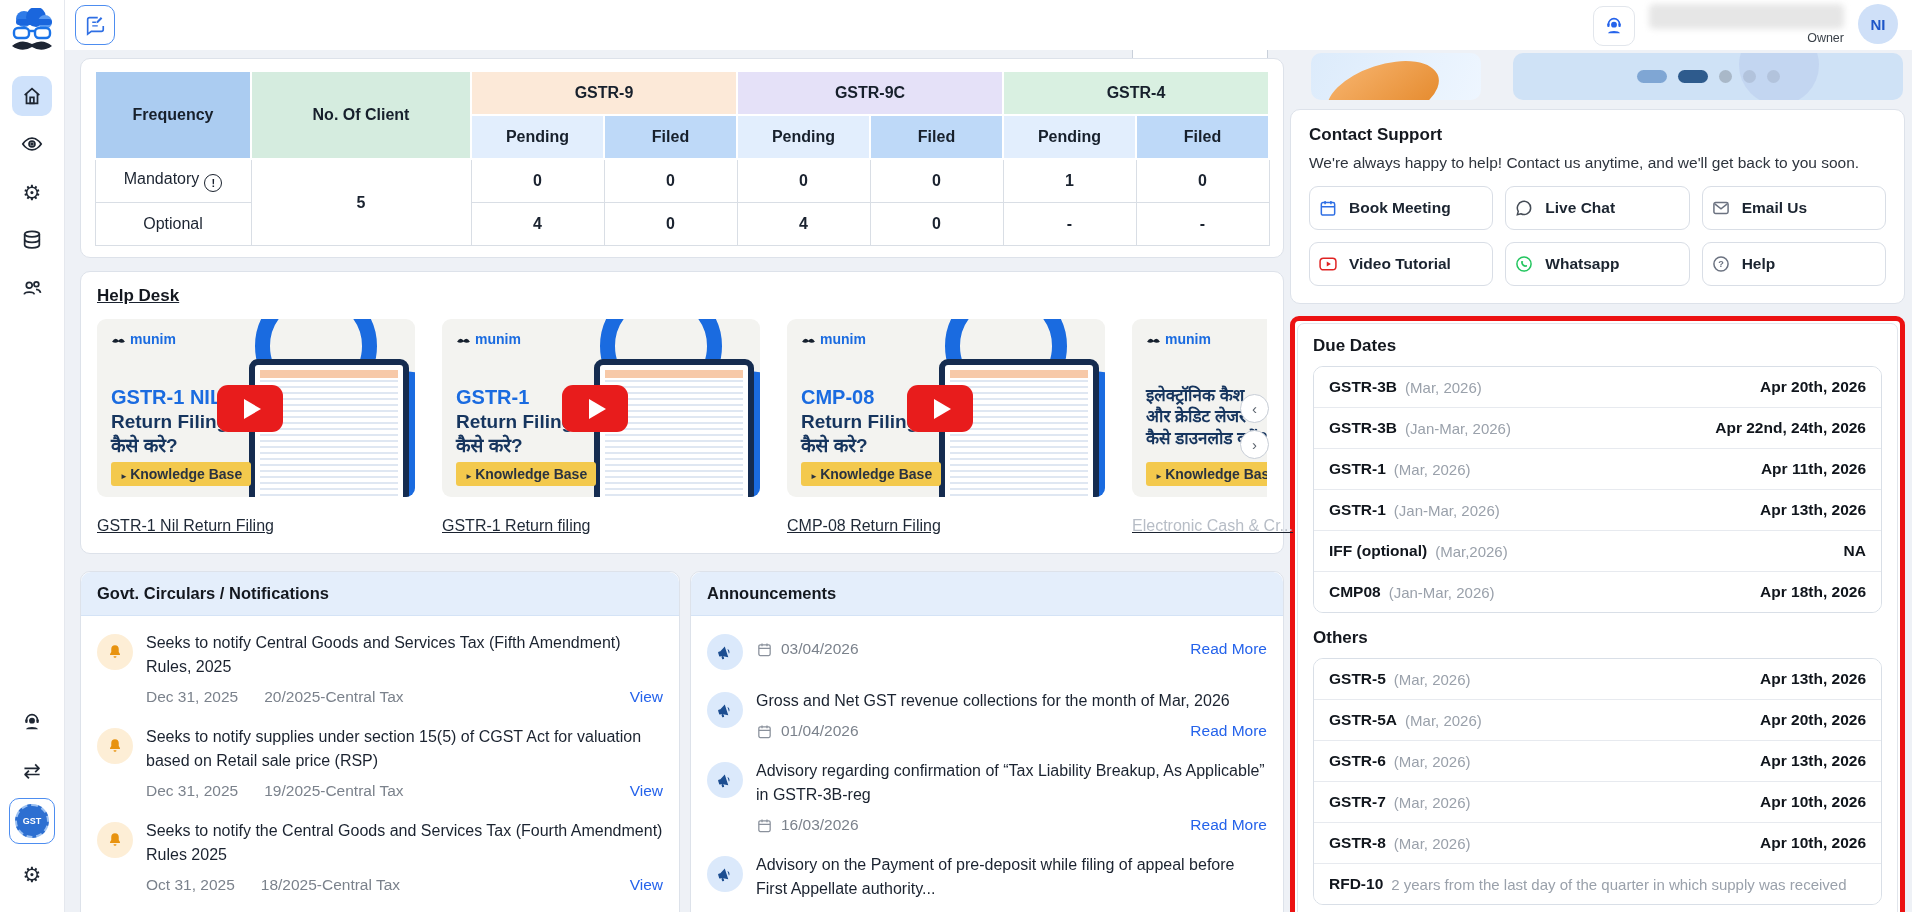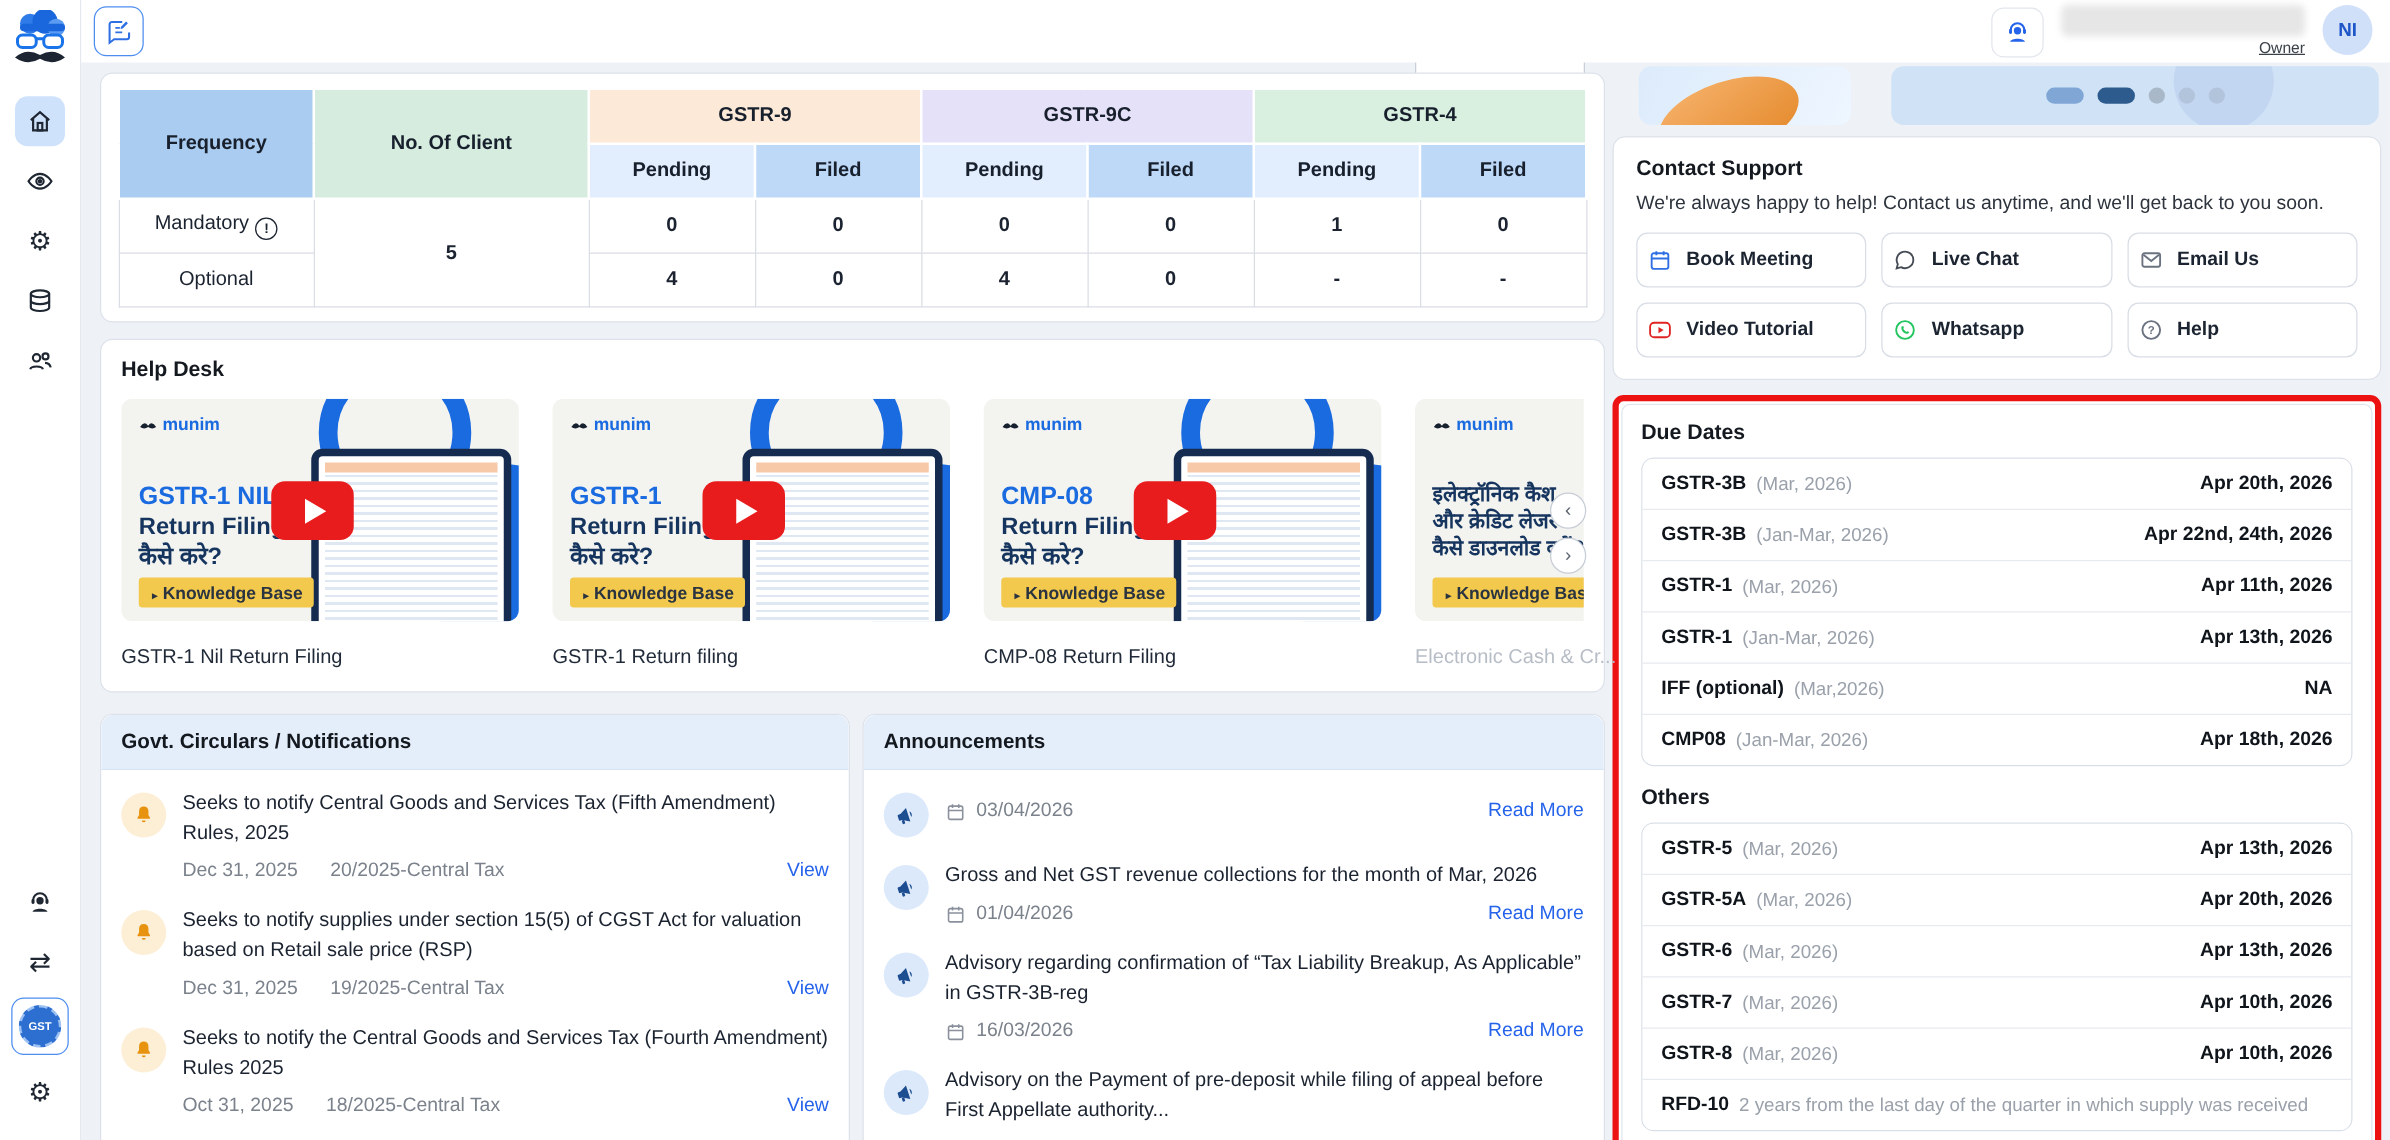--- a/index.html
+++ b/index.html
@@ -17,21 +17,21 @@
   .gst-globe{width:30px;height:30px;border-radius:50%;background:#2d6fd1;color:#fff;font-size:9px;font-weight:700;display:flex;align-items:center;justify-content:center;border:2px dashed #9cc1f2;}
   .side-bottom{padding-bottom:10px;display:flex;flex-direction:column;align-items:center;}
   
   .rightside{flex:1;display:flex;flex-direction:column;min-width:0;}
   .topbar{height:50px;background:#fff;display:flex;align-items:center;padding:0 14px 0 10px;flex-shrink:0;position:relative;z-index:3;}
   .compose-btn{width:40px;height:40px;border:1.5px solid #4d8df0;border-radius:10px;background:#fff;display:flex;align-items:center;justify-content:center;cursor:pointer;}
   .topbar-right{margin-left:auto;display:flex;align-items:flex-start;gap:14px;}
   .support-btn{width:42px;height:40px;border:1px solid #e2e6ec;border-radius:10px;background:#fff;display:flex;align-items:center;justify-content:center;color:#2563eb;cursor:pointer;margin-top:2px;}
   .namecol{display:flex;flex-direction:column;align-items:flex-end;}
   .name-blur{width:195px;height:25px;border-radius:5px;background:#e6e6e6;filter:blur(3px);}
-  .owner{font-size:12.5px;color:#3a4149;margin-top:2px;text-decoration:underline;}
+  .owner{font-size:12.5px;color:#3a4149;margin-top:2px;}
   .avatar{width:40px;height:40px;border-radius:50%;background:#cfe0f8;color:#1e56c8;font-weight:700;font-size:15px;display:flex;align-items:center;justify-content:center;cursor:pointer;}
   
   .content{flex:1;display:flex;padding:0 7px 0 15px;gap:6px;min-height:0;}
   .main-col{width:1204px;flex-shrink:0;position:relative;}
   .panel-col{flex:1;min-width:0;}
   .card{background:#fff;border:1px solid #dde2ea;border-radius:10px;}
   
   .fy-partial{position:absolute;top:-18px;right:16px;width:134px;height:40px;background:#fff;border:1px solid #c9d0da;border-top:none;border-radius:0 0 7px 7px;z-index:1;cursor:pointer;}
   
   .table-card{margin-top:8px;padding:11px 13px;position:relative;z-index:2;}
@@ -45,21 +45,21 @@
   .g-gstr4{background:#d9f0e1;}
   .h-pending{background:#e2eefd;height:40px;}
   .h-filed{background:#bed9f8;height:40px;}
   tr.hrow1 th{height:40px;}
   tr.drow td{height:40px;}
   td.rowlabel{font-weight:500;}
   td.num{font-weight:700;}
   td.clientcount{font-weight:700;font-size:17px;}
   .bang{display:inline-flex;width:16px;height:16px;border:1.6px solid #1a222e;border-radius:50%;align-items:center;justify-content:center;font-size:11px;font-weight:700;margin-left:5px;vertical-align:-3px;}
   
-  .helpdesk{margin-top:13px;padding:14px 16px 18px;position:relative;}
+  .helpdesk{margin-top:13px;padding:14px 16px 18px;position:relative;text-decoration:underline;}
   .sec-title{font-size:17px;font-weight:700;color:#14181f;}
   .thumb-row{display:flex;gap:27px;margin-top:13px;overflow:hidden;}
   .thumb{position:relative;width:318px;height:178px;border-radius:9px;background:#f3f3f0;overflow:hidden;flex-shrink:0;cursor:pointer;}
   .ring{position:absolute;left:158px;top:-34px;width:92px;height:92px;border:15px solid #1a6be0;border-radius:50%;}
   .bluepanel{position:absolute;right:-26px;top:52px;width:82px;height:150px;background:#1a6be0;transform:rotate(7deg);}
   .laptop{position:absolute;left:152px;top:40px;width:148px;height:150px;background:#fff;border:6px solid #152c50;border-radius:9px;}
   .laptop::before{content:"";position:absolute;inset:5px;background:
     repeating-linear-gradient(#fff 0 4px,#dfe7f2 4px 6px);}
   .laptop::after{content:"";position:absolute;left:5px;top:5px;right:5px;height:8px;background:#f7c9a8;}
   .thumb-brand{position:absolute;left:14px;top:12px;display:flex;align-items:center;gap:4px;font-size:14px;font-weight:700;color:#1a6be0;}

